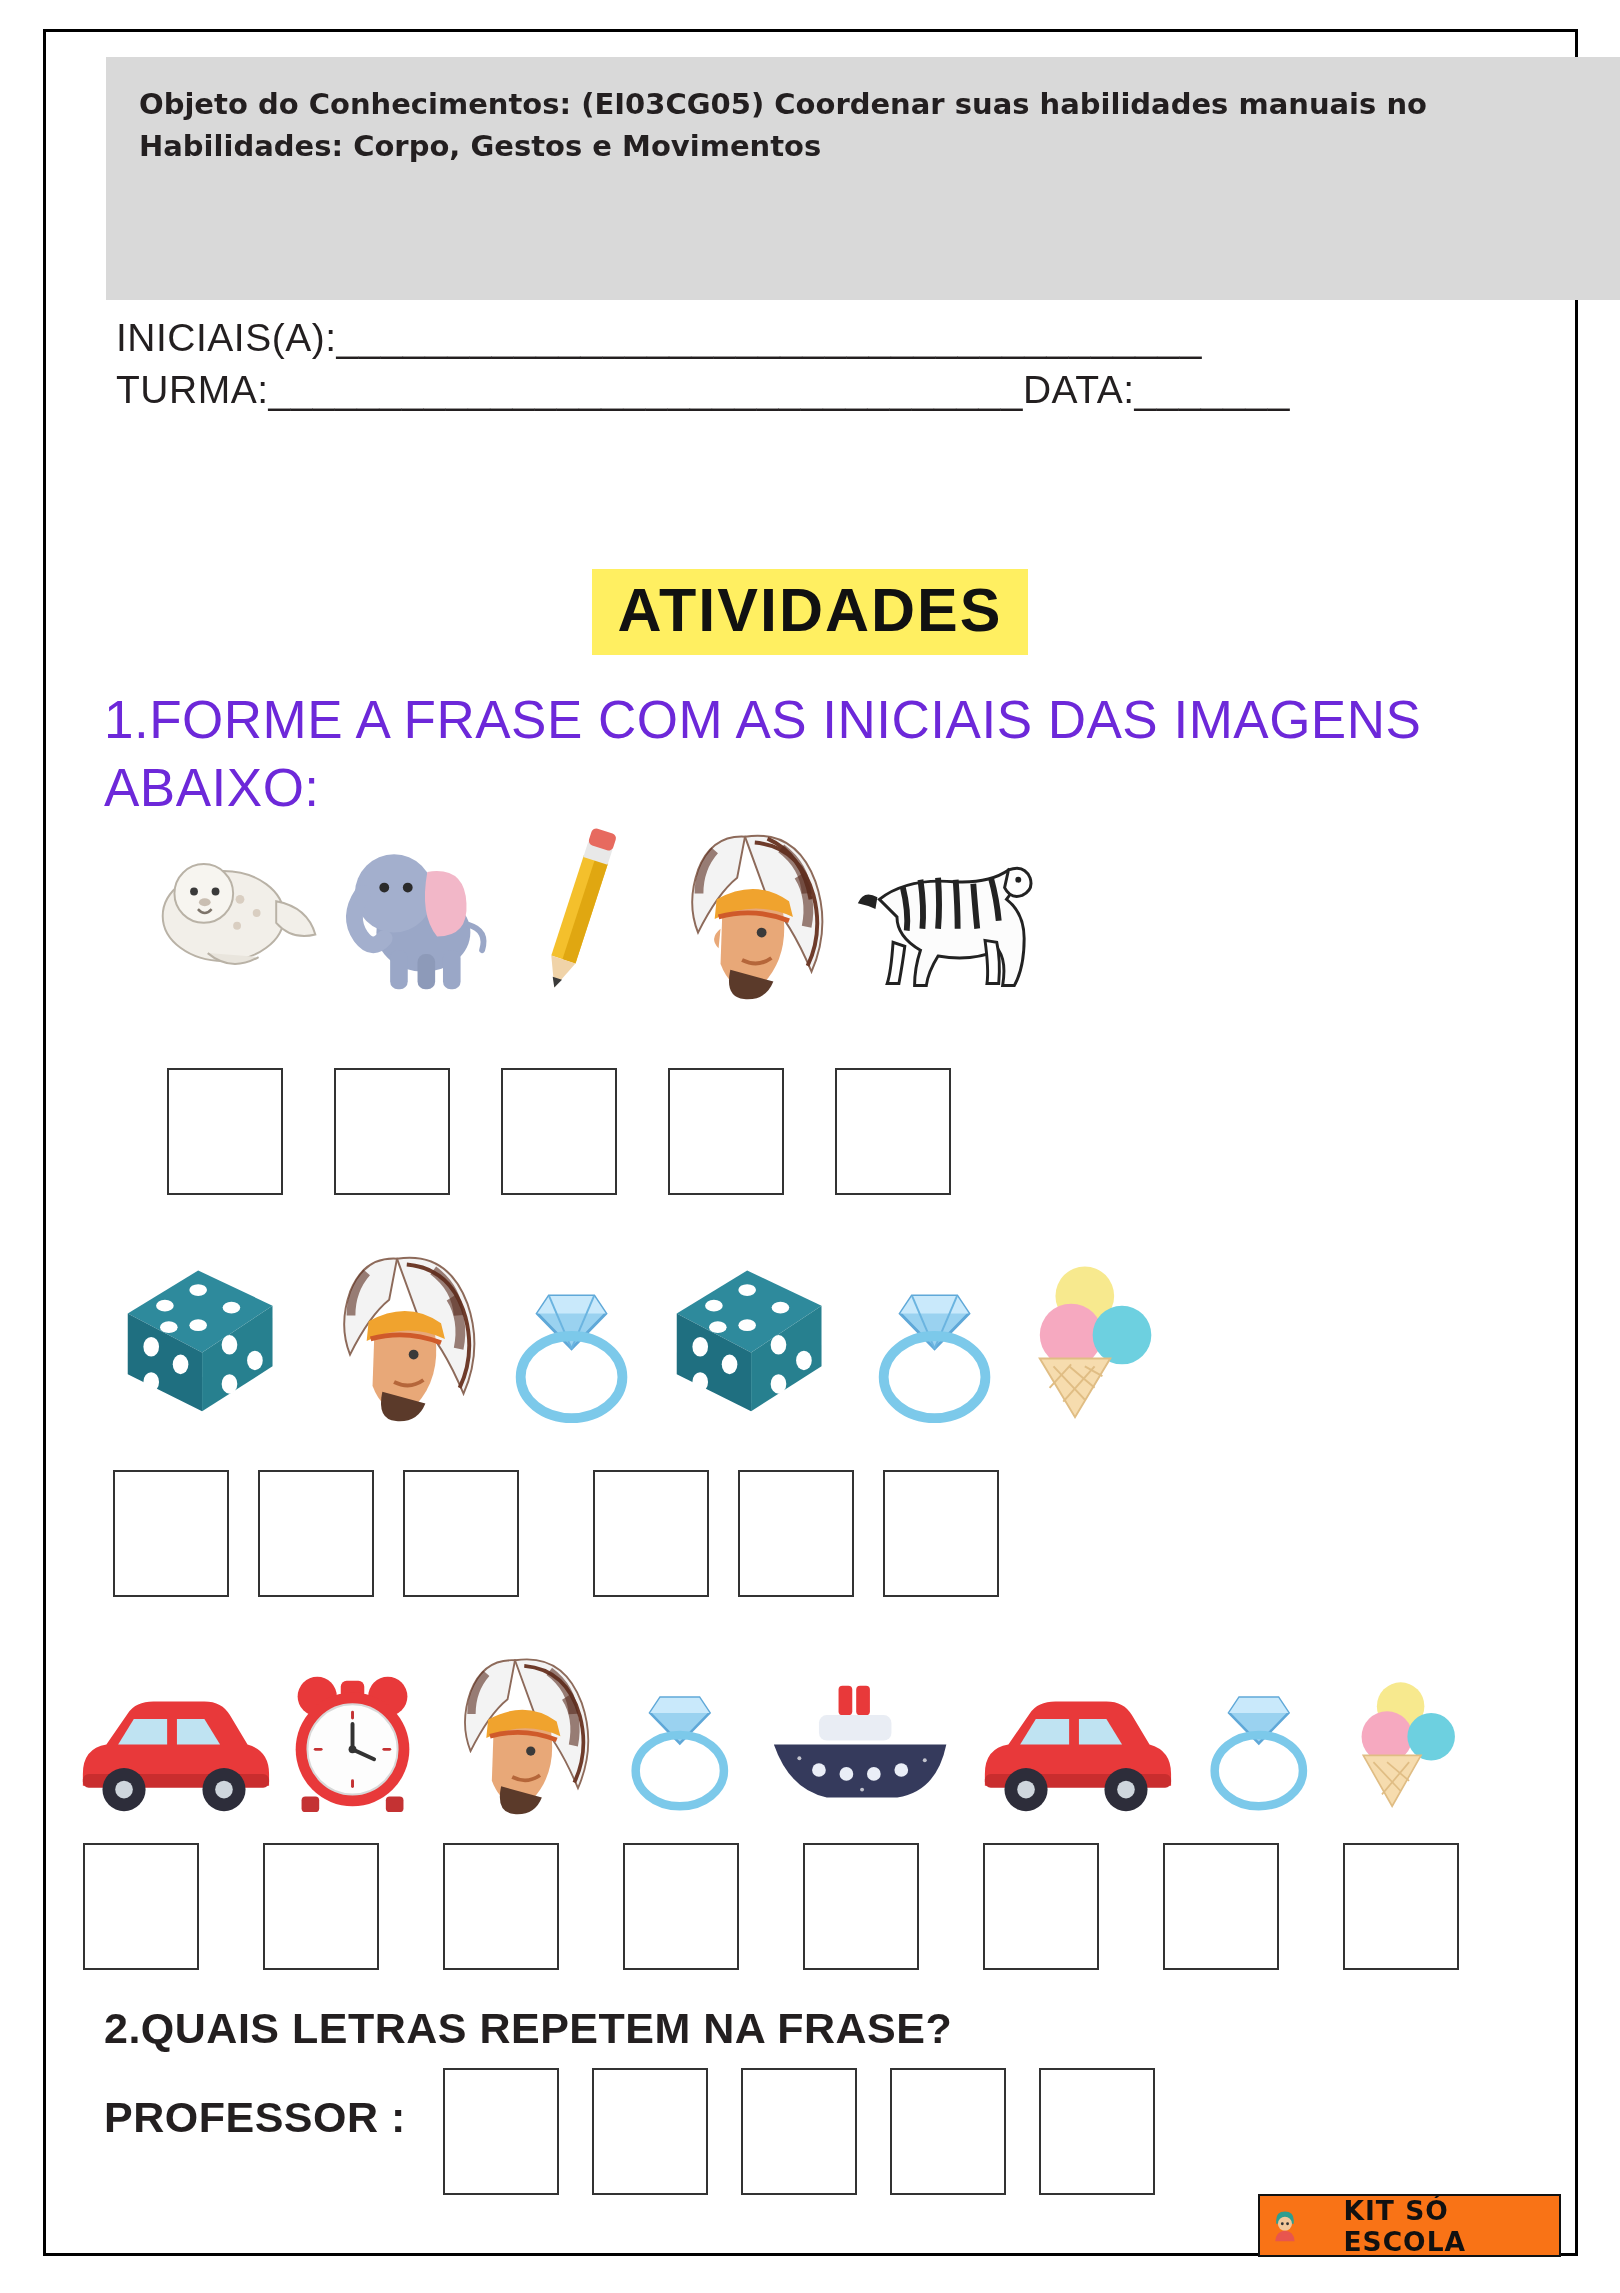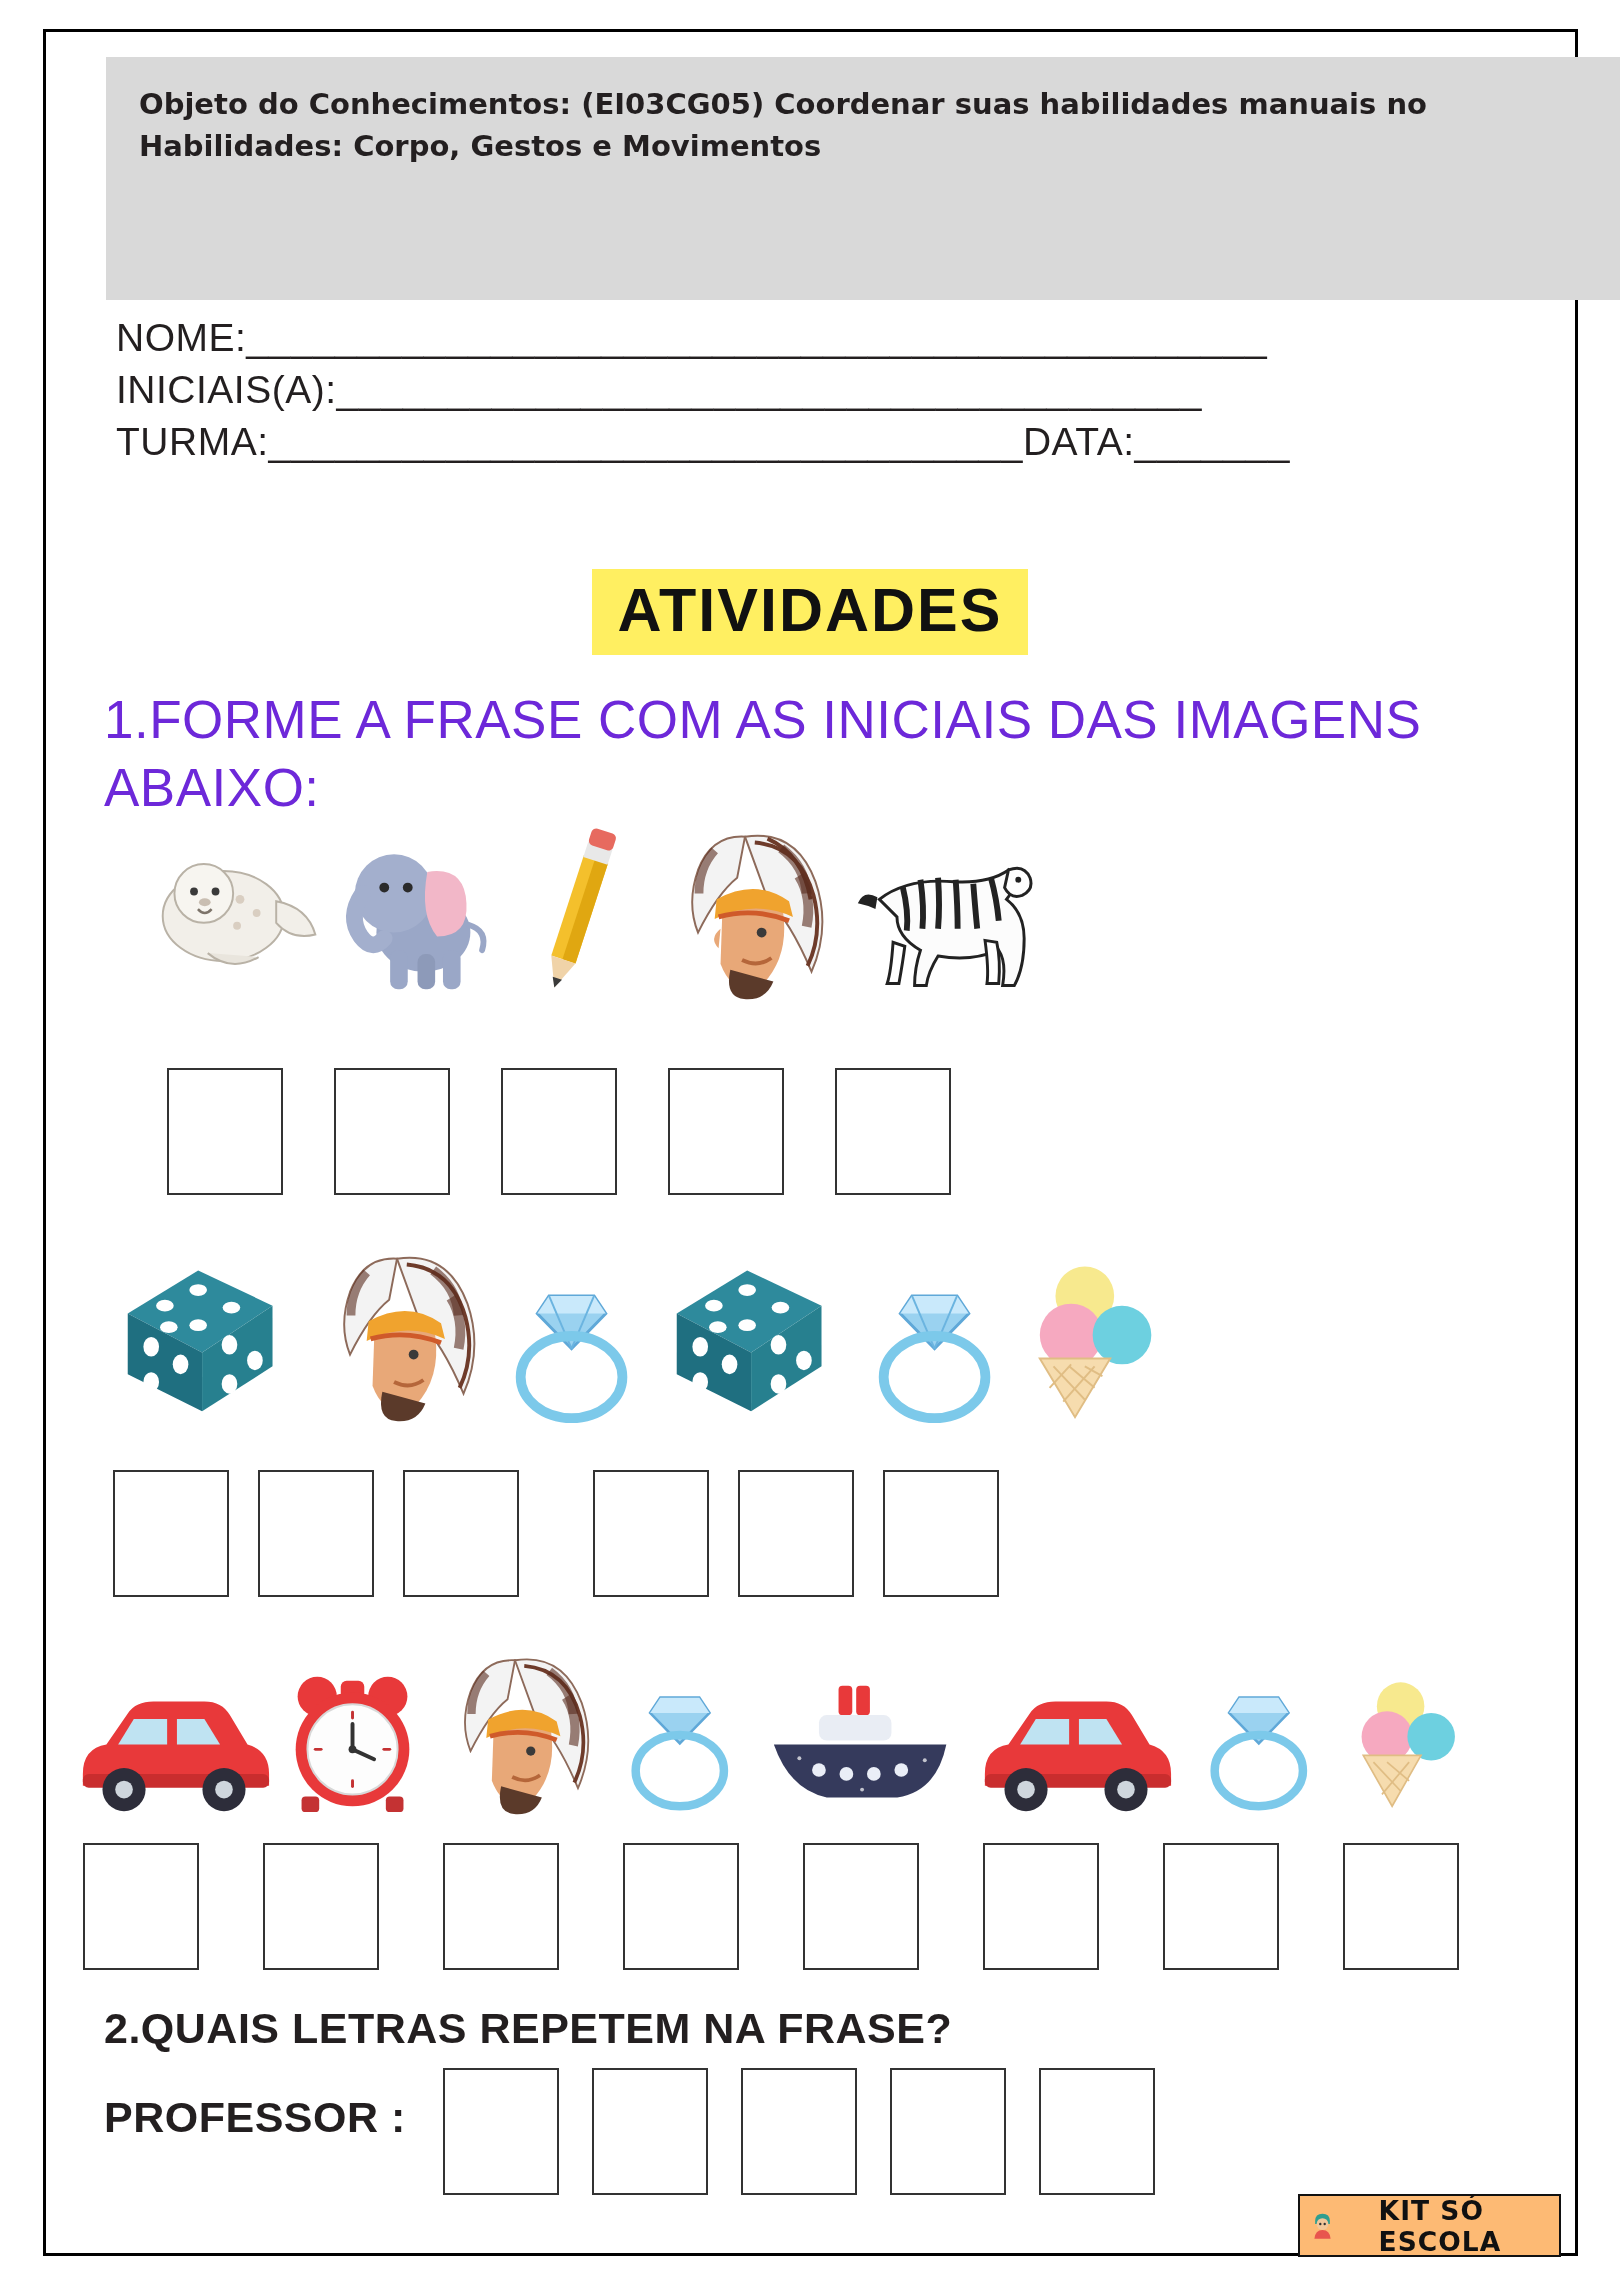--- a/index.html
+++ b/index.html
@@ -104,23 +104,23 @@
     left:104px;top:2093px;
     font-size:43px;
     font-weight:bold;
     color:#231f20;
     letter-spacing:0.5px;
   }
   #resposta-boxes{left:443px;top:2068px;}
   .logo{
     position:absolute;
     right:59px;bottom:37px;
-    width:263px;height:63px;
+    width:303px;height:63px;
     border:2.9px solid #111;
-    background:#fdba74;
+    background:#f97316;
     display:flex;align-items:center;
     padding-left:9.8px;
     box-sizing:border-box;
     gap:36px;
   }
   .logo-text{
     font-family:"DejaVu Sans",sans-serif;
     font-weight:bold;
     font-size:26.5px;
     letter-spacing:1px;
@@ -133,21 +133,20 @@
 
 <div class="page">
   <div class="frame"></div>
 
   <div class="header-band">
     <p>Objeto do Conhecimentos: (EI03CG05) Coordenar suas habilidades manuais no</p>
     <p>Habilidades: Corpo, Gestos e Movimentos</p>
   </div>
 
   <div class="fields">
-    <div class="field-line">NOME:______________________________________________</div>
     <div class="field-line">INICIAIS(A):_______________________________________</div>
     <div class="field-line">TURMA:__________________________________DATA:_______</div>
   </div>
 
   <div class="title-wrap">
     <span class="title">ATIVIDADES</span>
   </div>
 
   <div class="q1">1.FORME A FRASE COM AS INICIAIS DAS IMAGENS ABAIXO:</div>
 

